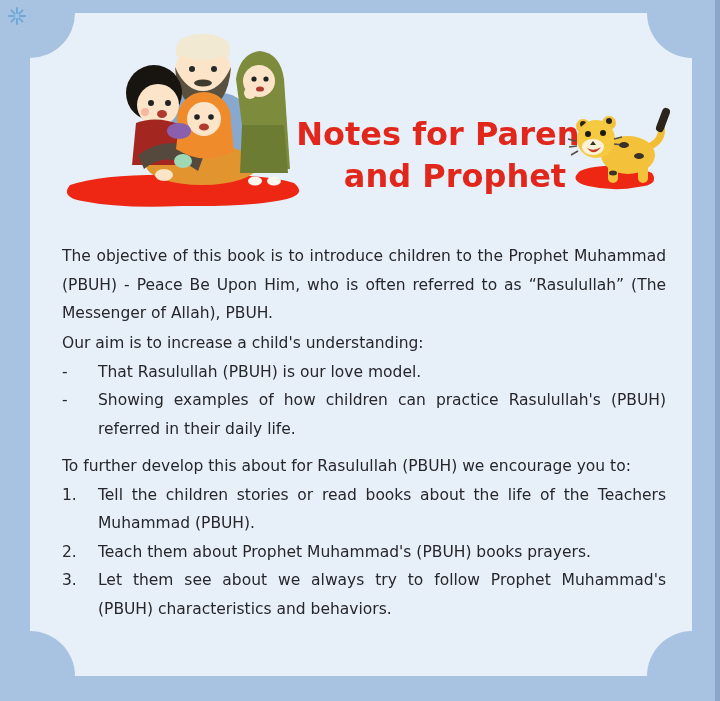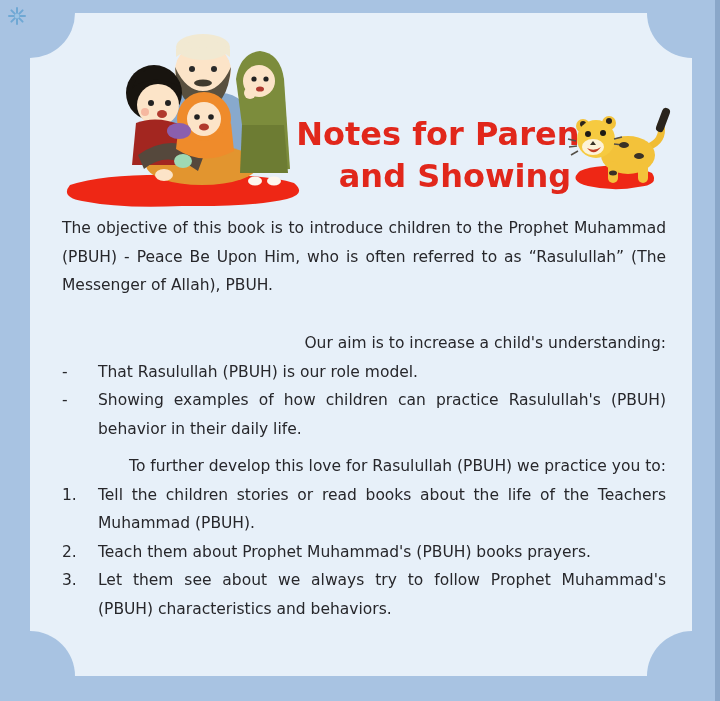--- a/index.html
+++ b/index.html
@@ -29,24 +29,24 @@
   .title{
     position:absolute;left:225px;top:100px;width:400px;
     text-align:center;color:#e1271b;font-weight:bold;
     font-size:32px;line-height:42px;letter-spacing:0px;
   }
 
   .textblock{
     position:absolute;left:32px;width:604px;
     color:#27272b;font-size:15.5px;line-height:28.5px;
   }
-  .p1{top:201px;text-align:justify;}
+  .p1{top:229px;text-align:justify;}
   .p2{top:316px;}
   .p3{top:439px;}
-  .lead{text-align:right;}
+  .lead{text-align:left;}
   .lrow{display:flex;align-items:flex-start;}
   .marker{flex:0 0 36px;}
   .lcontent{flex:1 1 auto;text-align:justify;}
 </style>
 </head>
 <body>
 
 <div class="scan-edge"></div>
 
 <div class="panel">
@@ -103,21 +103,21 @@
       <circle cx="152" cy="106" r="17" fill="#fce4c8"></circle>
       <circle cx="145" cy="104" r="2.8" fill="#222222"></circle>
       <circle cx="159" cy="104" r="2.8" fill="#222222"></circle>
       <ellipse cx="152" cy="114" rx="5" ry="3.6" fill="#b03a2e"></ellipse>
       <ellipse cx="127" cy="118" rx="12" ry="8" fill="#8a5fae"></ellipse>
     </g>
   </svg>
 
   <div class="title">
     <div>Notes for Parents</div>
-    <div>and Showing</div>
+    <div>and Prophet</div>
   </div>
 
   <svg class="tiger" width="115" height="95" viewBox="0 0 115 95">
     <path d="M14 68 Q2 78 22 83 Q48 89 72 84 Q94 82 86 70 Q62 60 38 63 Q22 64 14 68 Z" fill="#ee2715"></path>
     <path d="M82 44 Q98 38 95 22" stroke="#f0bd35" stroke-width="7" fill="none" stroke-linecap="round"></path>
     <path d="M94 25 L100 9" stroke="#2a241c" stroke-width="8" stroke-linecap="round"></path>
     <ellipse cx="62" cy="52" rx="27" ry="19" fill="#f3c23a"></ellipse>
     <rect x="42" y="58" width="10" height="22" rx="5" fill="#f3c23a"></rect>
     <rect x="72" y="60" width="10" height="20" rx="5" fill="#f3c23a"></rect>
     <circle cx="17" cy="23" r="7" fill="#f3c23a"></circle>
@@ -135,30 +135,30 @@
     <ellipse cx="73" cy="53" rx="5" ry="3" fill="#3a3226"></ellipse>
     <ellipse cx="47" cy="70" rx="4" ry="2.5" fill="#3a3226"></ellipse>
   </svg>
 
   <div class="textblock p1">The objective of this book is to introduce children to the Prophet Muhammad (PBUH) - Peace Be Upon Him, who is often referred to as “Rasulullah” (The Messenger of Allah), PBUH.</div>
 
   <div class="textblock p2">
     <div class="lead">Our aim is to increase a child's understanding:</div>
     <div class="lrow">
       <span class="marker">-</span>
-      <span class="lcontent">That Rasulullah (PBUH) is our role model.</span>
+      <span class="lcontent">That Rasulullah (PBUH) is our love model.</span>
     </div>
     <div class="lrow">
       <span class="marker">-</span>
-      <span class="lcontent">Showing examples of how children can practice Rasulullah's (PBUH) behavior in their daily life.</span>
+      <span class="lcontent">Showing examples of how children can practice Rasulullah's (PBUH) referred in their daily life.</span>
     </div>
   </div>
 
   <div class="textblock p3">
-    <div class="lead">To further develop this love for Rasulullah (PBUH) we practice you to:</div>
+    <div class="lead">To further develop this about for Rasulullah (PBUH) we encourage you to:</div>
     <div class="lrow">
       <span class="marker">1.</span>
       <span class="lcontent">Tell the children stories or read books about the life of the Teachers Muhammad (PBUH).</span>
     </div>
     <div class="lrow">
       <span class="marker">2.</span>
       <span class="lcontent">Teach them about Prophet Muhammad's (PBUH) books prayers.</span>
     </div>
     <div class="lrow">
       <span class="marker">3.</span>

